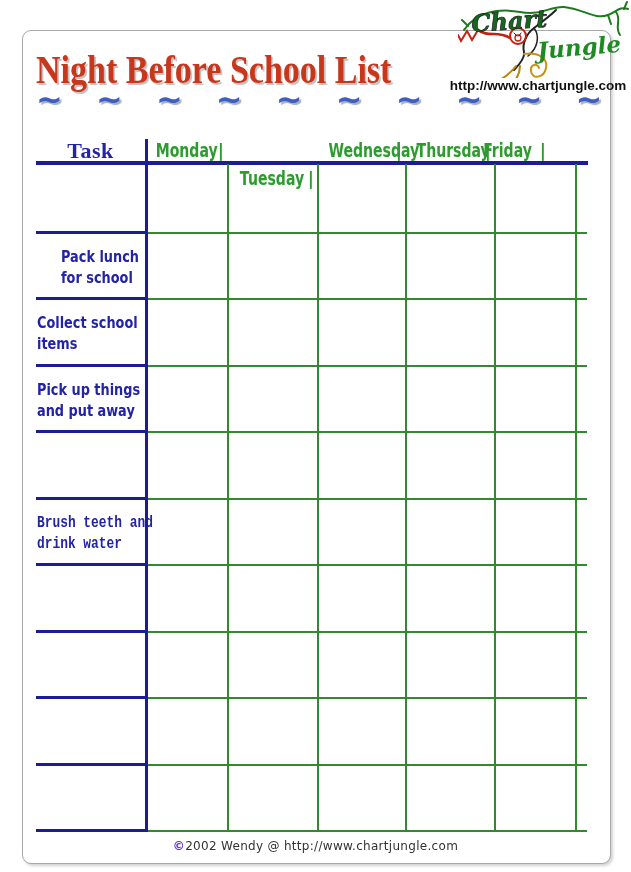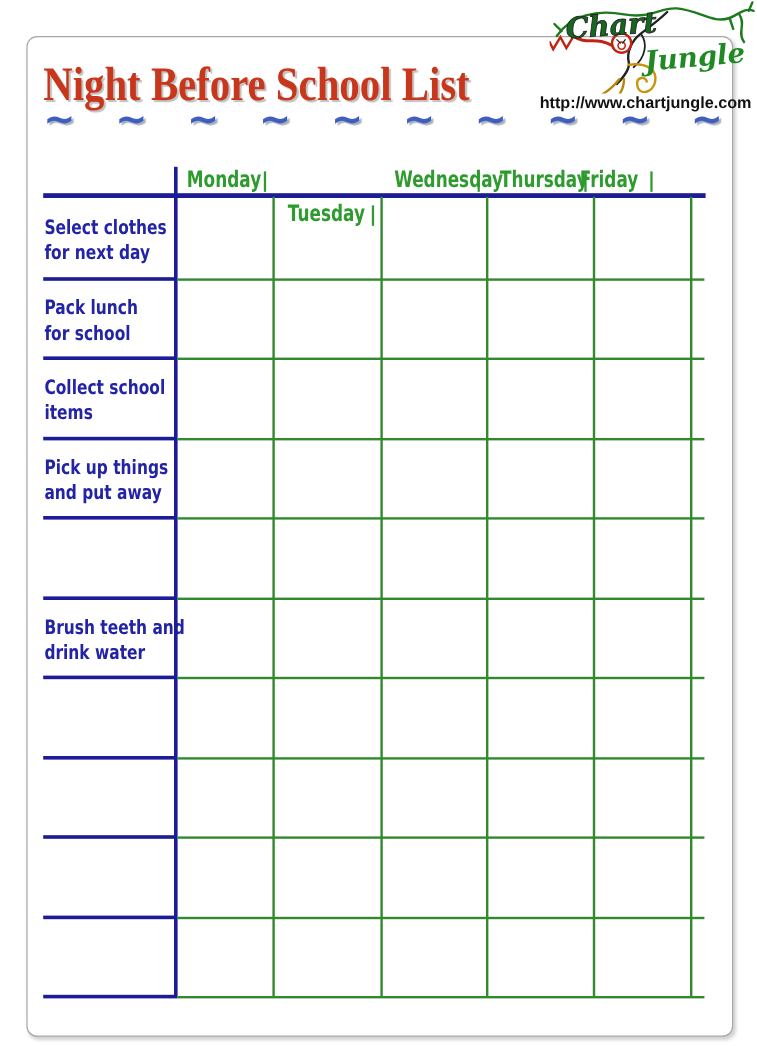--- a/index.html
+++ b/index.html
@@ -62,20 +62,21 @@
         <path d="M 66,54 C 80,52 90,58 88,68 C 86,78 74,80 73,71 C 72,64 80,63 81,68" stroke="#c8940c" stroke-width="2"></path>
         <path d="M 58,66 C 52,74 46,78 38,82 M 38,82 l 8,3 l -6,4" stroke="#b8860b" stroke-width="2"></path>
         <path d="M 62,66 C 62,74 57,82 50,88" stroke="#b8860b" stroke-width="2"></path>
       </g>
       <text x="14" y="32" transform="rotate(-4 14 32)" font-family="DejaVu Serif, serif" font-style="italic" font-weight="bold" font-size="24" fill="#14691f" stroke="#222222" stroke-width="0.7">Chart</text>
       <text x="80" y="59" transform="rotate(-5 80 59)" font-family="DejaVu Serif, serif" font-style="italic" font-weight="bold" font-size="23" fill="#1f8a24">Jungle</text>
     </svg>
   </div>
   <div class="logo-url">http://www.chartjungle.com</div>
 
+  <div class="task-header" style="color: rgb(35, 35, 166);">Task</div>
 
   <div class="day-cell" style="left:145px;width:82px;">
     <span class="day-name" style="color: rgb(46, 155, 46);">Monday</span>
     <span class="day-pipe" style="color: rgb(46, 155, 46);">|</span>
   </div>
   <div class="day-cell" style="left:227px;width:90px;margin-top:28px;">
     <span class="day-name" style="color: rgb(46, 155, 46);">Tuesday</span>
     <span class="day-pipe" style="color: rgb(46, 155, 46);">|</span>
   </div>
   <div class="day-cell" style="left:317px;width:88px;">
@@ -84,37 +85,33 @@
   </div>
   <div class="day-cell" style="left:405px;width:89px;">
     <span class="day-name" style="color: rgb(46, 155, 46);">Thursday</span>
     <span class="day-pipe" style="color: rgb(46, 155, 46);">|</span>
   </div>
   <div class="day-cell" style="left:466px;width:83px;">
     <span class="day-name" style="color: rgb(46, 155, 46);">Friday</span>
     <span class="day-pipe" style="color: rgb(46, 155, 46);">|</span>
   </div>
 
-  <div class="task-label" style="color: rgb(35, 35, 166); top: 179px;">
-    <span>Select clothes</span>
-    <span>for next day</span>
-  </div>
-  <div class="task-label" style="color: rgb(35, 35, 166); top: 246px;">
+  <div class="task-label" style="color: rgb(35, 35, 166); top: 246px; margin-left: 24px;">
     <span>Pack lunch</span>
     <span>for school</span>
   </div>
   <div class="task-label" style="color: rgb(35, 35, 166); top: 312px;">
     <span>Collect school</span>
     <span>items</span>
   </div>
   <div class="task-label" style="color: rgb(35, 35, 166); top: 379px;">
     <span>Pick up things</span>
     <span>and put away</span>
   </div>
-  <div class="task-label" style="color: rgb(35, 35, 166); top: 512px;">
+  <div class="task-label" style="color: rgb(35, 35, 166); top: 512px; font-family: Liberation Mono, monospace;">
     <span>Brush teeth and</span>
     <span>drink water</span>
   </div>
 
   <div id="grid">
       <div class="gridline" style="left: 36px; top: 161px; width: 552px; height: 4px; background: rgb(28, 28, 150);"></div>
       <div class="gridline" style="left: 145px; top: 139px; width: 3px; height: 693px; background: rgb(28, 28, 150);"></div>
       <div class="gridline" style="left: 36px; top: 231px; width: 109px; height: 3px; background: rgb(28, 28, 150);"></div>
       <div class="gridline" style="left: 148px; top: 232px; width: 439px; height: 2px; background: rgb(51, 138, 46);"></div>
       <div class="gridline" style="left: 36px; top: 297px; width: 109px; height: 3px; background: rgb(28, 28, 150);"></div>
@@ -135,14 +132,17 @@
       <div class="gridline" style="left: 148px; top: 764px; width: 439px; height: 2px; background: rgb(51, 138, 46);"></div>
       <div class="gridline" style="left: 36px; top: 829px; width: 109px; height: 3px; background: rgb(28, 28, 150);"></div>
       <div class="gridline" style="left: 148px; top: 830px; width: 439px; height: 2px; background: rgb(51, 138, 46);"></div>
       <div class="gridline" style="left: 227px; top: 164px; width: 2px; height: 667px; background: rgb(51, 138, 46);"></div>
       <div class="gridline" style="left: 317px; top: 164px; width: 2px; height: 667px; background: rgb(51, 138, 46);"></div>
       <div class="gridline" style="left: 405px; top: 164px; width: 2px; height: 667px; background: rgb(51, 138, 46);"></div>
       <div class="gridline" style="left: 494px; top: 164px; width: 2px; height: 667px; background: rgb(51, 138, 46);"></div>
       <div class="gridline" style="left: 575px; top: 164px; width: 2px; height: 667px; background: rgb(51, 138, 46);"></div>
     </div>
 
+  <div class="footer">
+    <span style="font-weight: bold; color: rgb(102, 51, 204);">©</span><span>2002 Wendy @ http://www.chartjungle.com</span>
+  </div>
 
 </div>
 
 </body></html>

